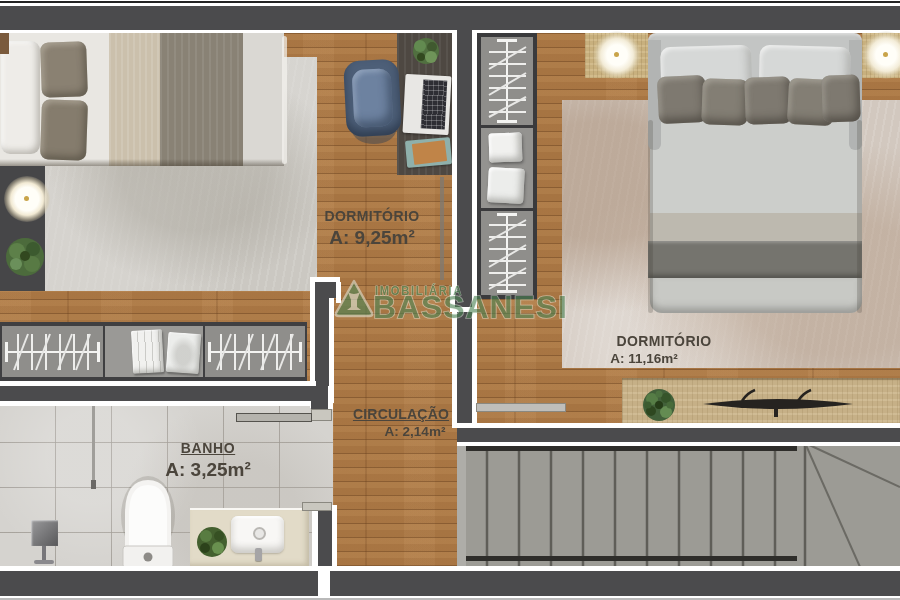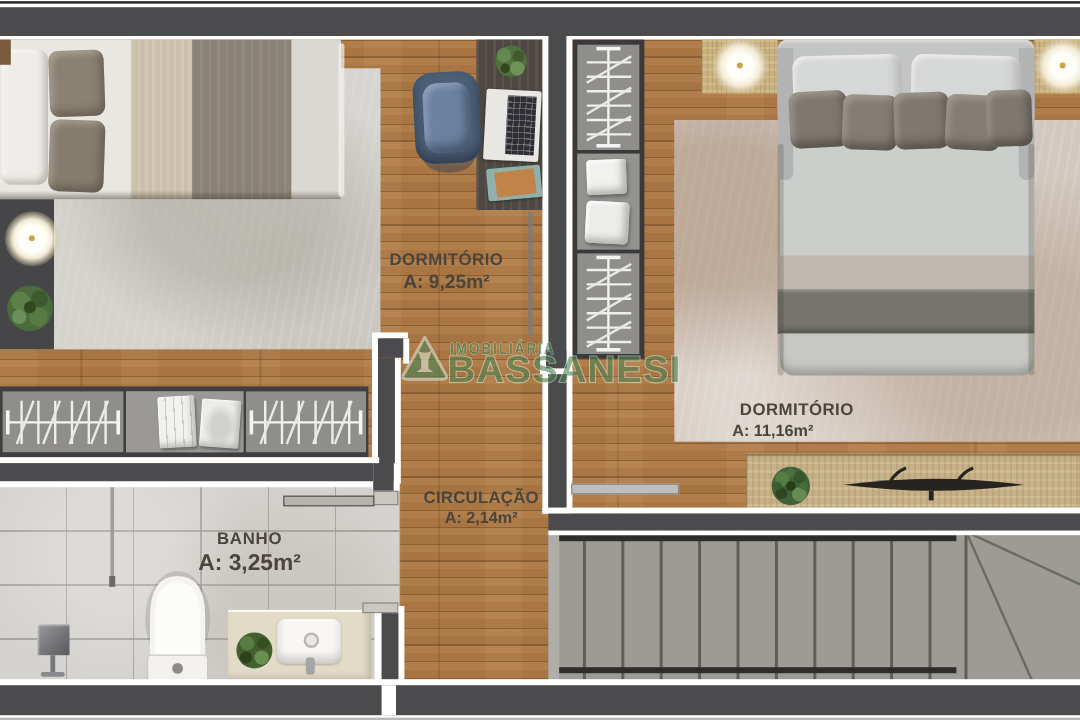--- a/index.html
+++ b/index.html
@@ -127,21 +127,21 @@
 <div class="a" style="left:406px;top:139px;width:45px;height:27px;background:#8fb0ab;border-radius:2px;transform:rotate(-5deg);box-shadow:0 1px 2px rgba(0,0,0,0.35);"></div>
 <div class="a" style="left:413px;top:142px;width:33px;height:21px;background:#c08448;border-radius:1px;transform:rotate(-7deg);"></div>
 
 <div class="a" style="left:352px;top:116px;width:44px;height:28px;border-radius:50%;background:rgba(70,72,80,0.55);"></div>
 <div class="a" style="left:345px;top:60px;width:55px;height:76px;border-radius:16px;background:#4d5f78;
   box-shadow:inset 0 -6px 10px rgba(20,30,45,0.5);transform:rotate(-3deg);"></div>
 <div class="a" style="left:353px;top:69px;width:39px;height:58px;border-radius:12px;background:#6d82a0;
   box-shadow:inset -4px -6px 8px rgba(40,55,75,0.55), inset 3px 3px 5px rgba(200,215,235,0.4);transform:rotate(-3deg);"></div>
 
 <div class="lbl" style="left:312px;top:209px;width:120px;font-size:14px;letter-spacing:0.4px;">DORMITÓRIO</div>
-<div class="lbl" style="left:312px;top:228px;width:120px;font-size:16px;">A: 9,25m²</div>
+<div class="lbl" style="left:312px;top:228px;width:120px;font-size:19px;">A: 9,25m²</div>
 
 <div class="a" style="left:0;top:322px;width:307px;height:59px;background:#3f3f41;"></div>
 
 <svg class="a" style="left:2px;top:326px;" width="101" height="51">
   <rect x="0" y="0" width="101" height="51" fill="#8f8e8b"></rect>
   <line x1="4" y1="26" x2="97" y2="26" stroke="#f4f4f2" stroke-width="2"></line>
   <rect x="3" y="16" width="3" height="20" fill="#f4f4f2"></rect>
   <rect x="95" y="16" width="3" height="20" fill="#f4f4f2"></rect>
   <line x1="16" y1="8" x2="16" y2="44" stroke="#eeeeec" stroke-width="2"></line>
   <line x1="30" y1="8" x2="30" y2="44" stroke="#eeeeec" stroke-width="2"></line>
@@ -341,25 +341,25 @@
   <circle cx="25" cy="12" r="5" fill="#365023"></circle>
   <circle cx="24" cy="24" r="6" fill="#69904f"></circle>
   <circle cx="11" cy="24" r="5" fill="#2c421b"></circle>
 </svg>
 
 <div class="a" style="left:31px;top:520px;width:27px;height:26px;background:linear-gradient(135deg,#9a9a9c,#58585a);
   box-shadow:inset 1px 1px 2px rgba(255,255,255,0.6);"></div>
 <div class="a" style="left:42px;top:546px;width:4px;height:16px;background:#77767a;"></div>
 <div class="a" style="left:34px;top:560px;width:20px;height:4px;background:#8a898d;border-radius:2px;"></div>
 
-<div class="lbl" style="left:148px;top:441px;width:120px;font-size:14px;letter-spacing:0.6px;">BANHO</div>
+<div class="lbl" style="left:148px;top:441px;width:120px;font-size:14px;letter-spacing:0.6px;text-decoration:underline;">BANHO</div>
 <div class="lbl" style="left:148px;top:460px;width:120px;font-size:19px;">A: 3,25m²</div>
 
-<div class="lbl" style="left:341px;top:407px;width:120px;font-size:14px;letter-spacing:0.2px;">CIRCULAÇÃO</div>
-<div class="lbl" style="left:341px;top:425px;width:120px;font-size:13.5px;">A: 2,14m²</div>
+<div class="lbl" style="left:341px;top:407px;width:120px;font-size:14px;letter-spacing:0.2px;text-decoration:underline;">CIRCULAÇÃO</div>
+<div class="lbl" style="left:355px;top:425px;width:120px;font-size:13.5px;">A: 2,14m²</div>
 
 <div class="a" style="left:440px;top:177px;width:4px;height:103px;background:rgba(125,122,115,0.75);"></div>
 
 <div class="a" style="left:452px;top:30px;width:25px;height:398px;background:#ffffff;"></div>
 
 <div class="a" style="left:457px;top:30px;width:15px;height:395px;background:#4b4b4d;"></div>
 
 <div class="a" style="left:450px;top:287px;width:5px;height:25px;background:#ffffff;"></div>
 <div class="a" style="left:455px;top:292px;width:17px;height:15px;background:#4b4b4d;"></div>
 <div class="a" style="left:452px;top:307px;width:25px;height:5px;background:#ffffff;"></div>

